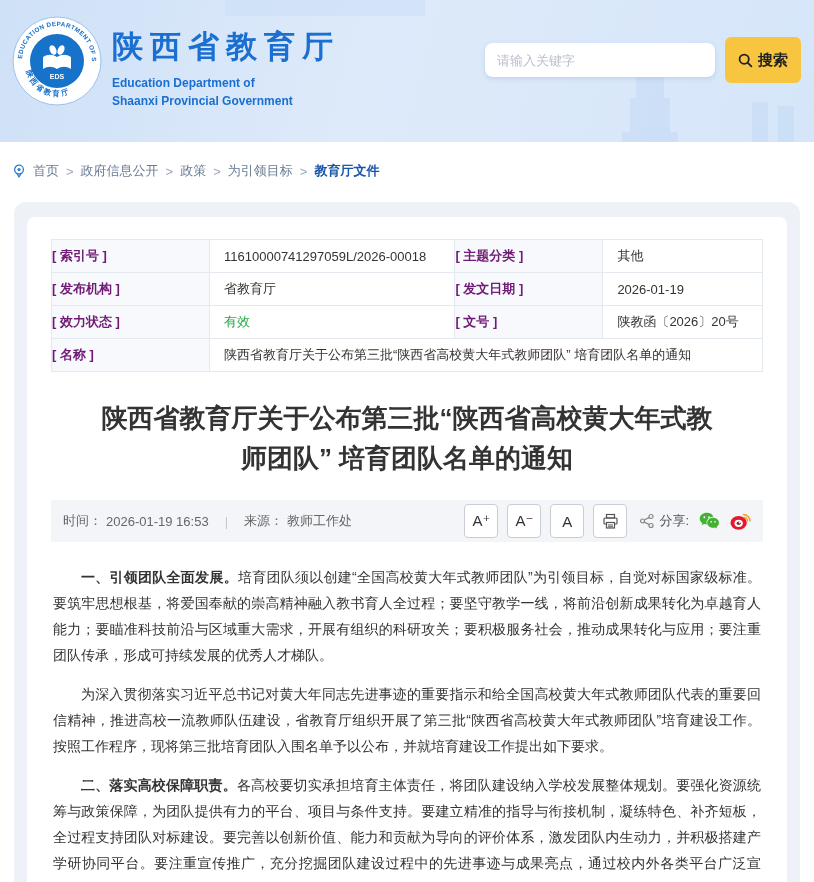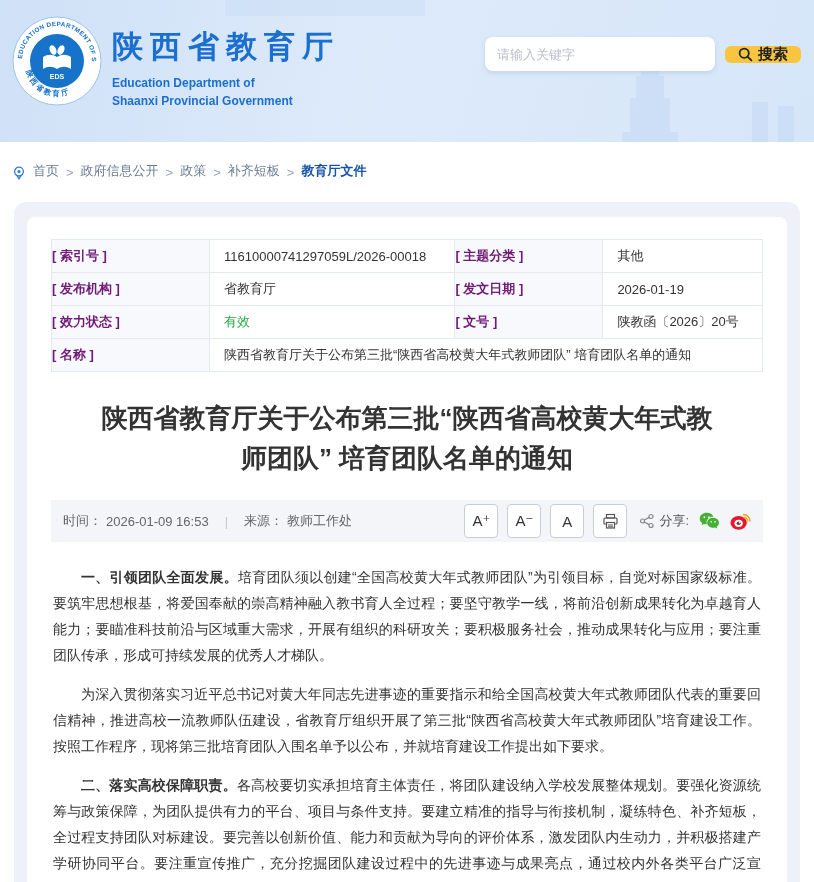--- a/index.html
+++ b/index.html
@@ -28,29 +28,29 @@
   .title-en { margin-top: 6px; font-size: 12px; font-weight: 700; color: #1b6fd0; line-height: 18px; }
 
   .search-wrap { position: absolute; left: 485px; top: 37px; display: flex; align-items: center; }
   .search-input {
     width: 230px; height: 34px; border: none; border-radius: 8px; background: #fff;
     padding: 16px 12px; font-size: 13px; color: #333; outline: none;
     box-shadow: 0 2px 5px rgba(90,120,170,.18);
   }
   .search-input::placeholder { color: #b9bfc9; }
   .search-btn {
-    margin-left: 10px; width: 76px; height: 17px; border: none; border-radius: 6px;
+    margin-left: 10px; width: 76px; height: 46px; border: none; border-radius: 6px;
     background: #f7c53f; color: #222; font-size: 15px; font-weight: 700;
     display: inline-flex; align-items: center; justify-content: center; gap: 5px; cursor: pointer;
   }
 
   
   .breadcrumb {
     background: #fff; padding: 20px 0 22px 12px; font-size: 13px; color: #6a7b93;
-    display: flex; align-items: flex-end; gap: 7px;
+    display: flex; align-items: center; gap: 7px;
   }
   .breadcrumb a { color: #6a7b93; text-decoration: none; }
   .breadcrumb .sep { color: #9aa7ba; }
   .breadcrumb .current { color: #1a56a8; font-weight: 700; }
 
   
   .outer {
     margin: 0 14px; background: #eef1f7; border-radius: 12px; padding: 15px 13px;
     min-height: 700px;
   }
@@ -155,21 +155,21 @@
       <circle cx="7" cy="5.6" r="4.4" fill="none" stroke="#2e7bd6" stroke-width="1.3"></circle>
       <circle cx="7" cy="5.6" r="1.6" fill="#2e7bd6"></circle>
       <path d="M4.6 9 L7 13 L9.4 9" fill="none" stroke="#2e7bd6" stroke-width="1.3" stroke-linejoin="round"></path>
     </svg>
     <a href="#">首页</a>
     <span class="sep">&gt;</span>
     <a href="#">政府信息公开</a>
     <span class="sep">&gt;</span>
     <a href="#">政策</a>
     <span class="sep">&gt;</span>
-    <a href="#">补齐短板</a>
+    <a href="#">为引领目标</a>
     <span class="sep">&gt;</span>
     <span class="current">教育厅文件</span>
   </nav>
 
   <div class="outer">
     <div class="card">
 
       <table class="doc-info">
         <tbody>
             <tr>
@@ -195,21 +195,21 @@
           <td class="val" colspan="3">陕西省教育厅关于公布第三批“陕西省高校黄大年式教师团队” 培育团队名单的通知</td>
         </tr>
       </tbody>
         </table>
 
       <h1 class="article-title">陕西省教育厅关于公布第三批“陕西省高校黄大年式教师团队” 培育团队名单的通知</h1>
 
       <div class="meta">
         <div class="meta-left">
           <span>时间：</span>
-          <span class="v">2026-01-09 16:53</span>
+          <span class="v">2026-01-19 16:53</span>
           <span class="div">|</span>
           <span>来源：</span>
           <span class="v">教师工作处</span>
         </div>
         <div class="meta-right">
           <button class="meta-btn">A⁺</button>
           <button class="meta-btn">A⁻</button>
           <button class="meta-btn">A</button>
           <button class="meta-btn">
             <svg width="17" height="17" viewBox="0 0 17 17">

